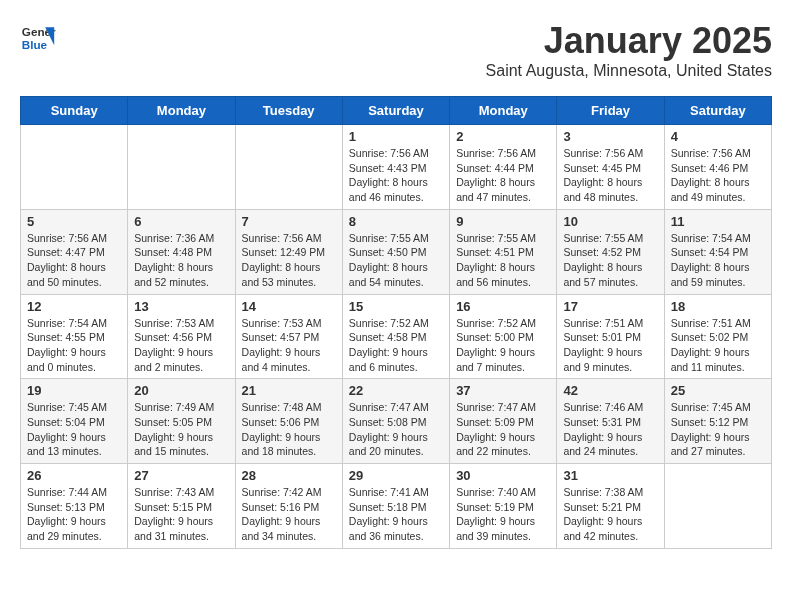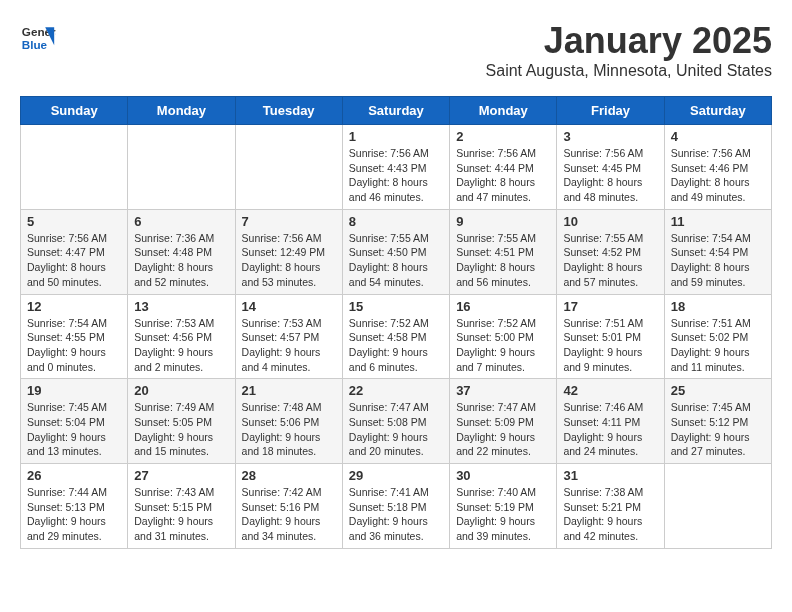--- a/index.html
+++ b/index.html
@@ -251,21 +251,21 @@
         </td>
         <td>
           <div class="cell-day">37</div>
           <div class="cell-info">Sunrise: 7:47 AM
 Sunset: 5:09 PM
 Daylight: 9 hours and 22 minutes.</div>
         </td>
         <td>
           <div class="cell-day">42</div>
           <div class="cell-info">Sunrise: 7:46 AM
-Sunset: 4:11 PM
+Sunset: 5:31 PM
 Daylight: 9 hours and 24 minutes.</div>
         </td>
         <td>
           <div class="cell-day">25</div>
           <div class="cell-info">Sunrise: 7:45 AM
 Sunset: 5:12 PM
 Daylight: 9 hours and 27 minutes.</div>
         </td>
       </tr>
       <tr>

